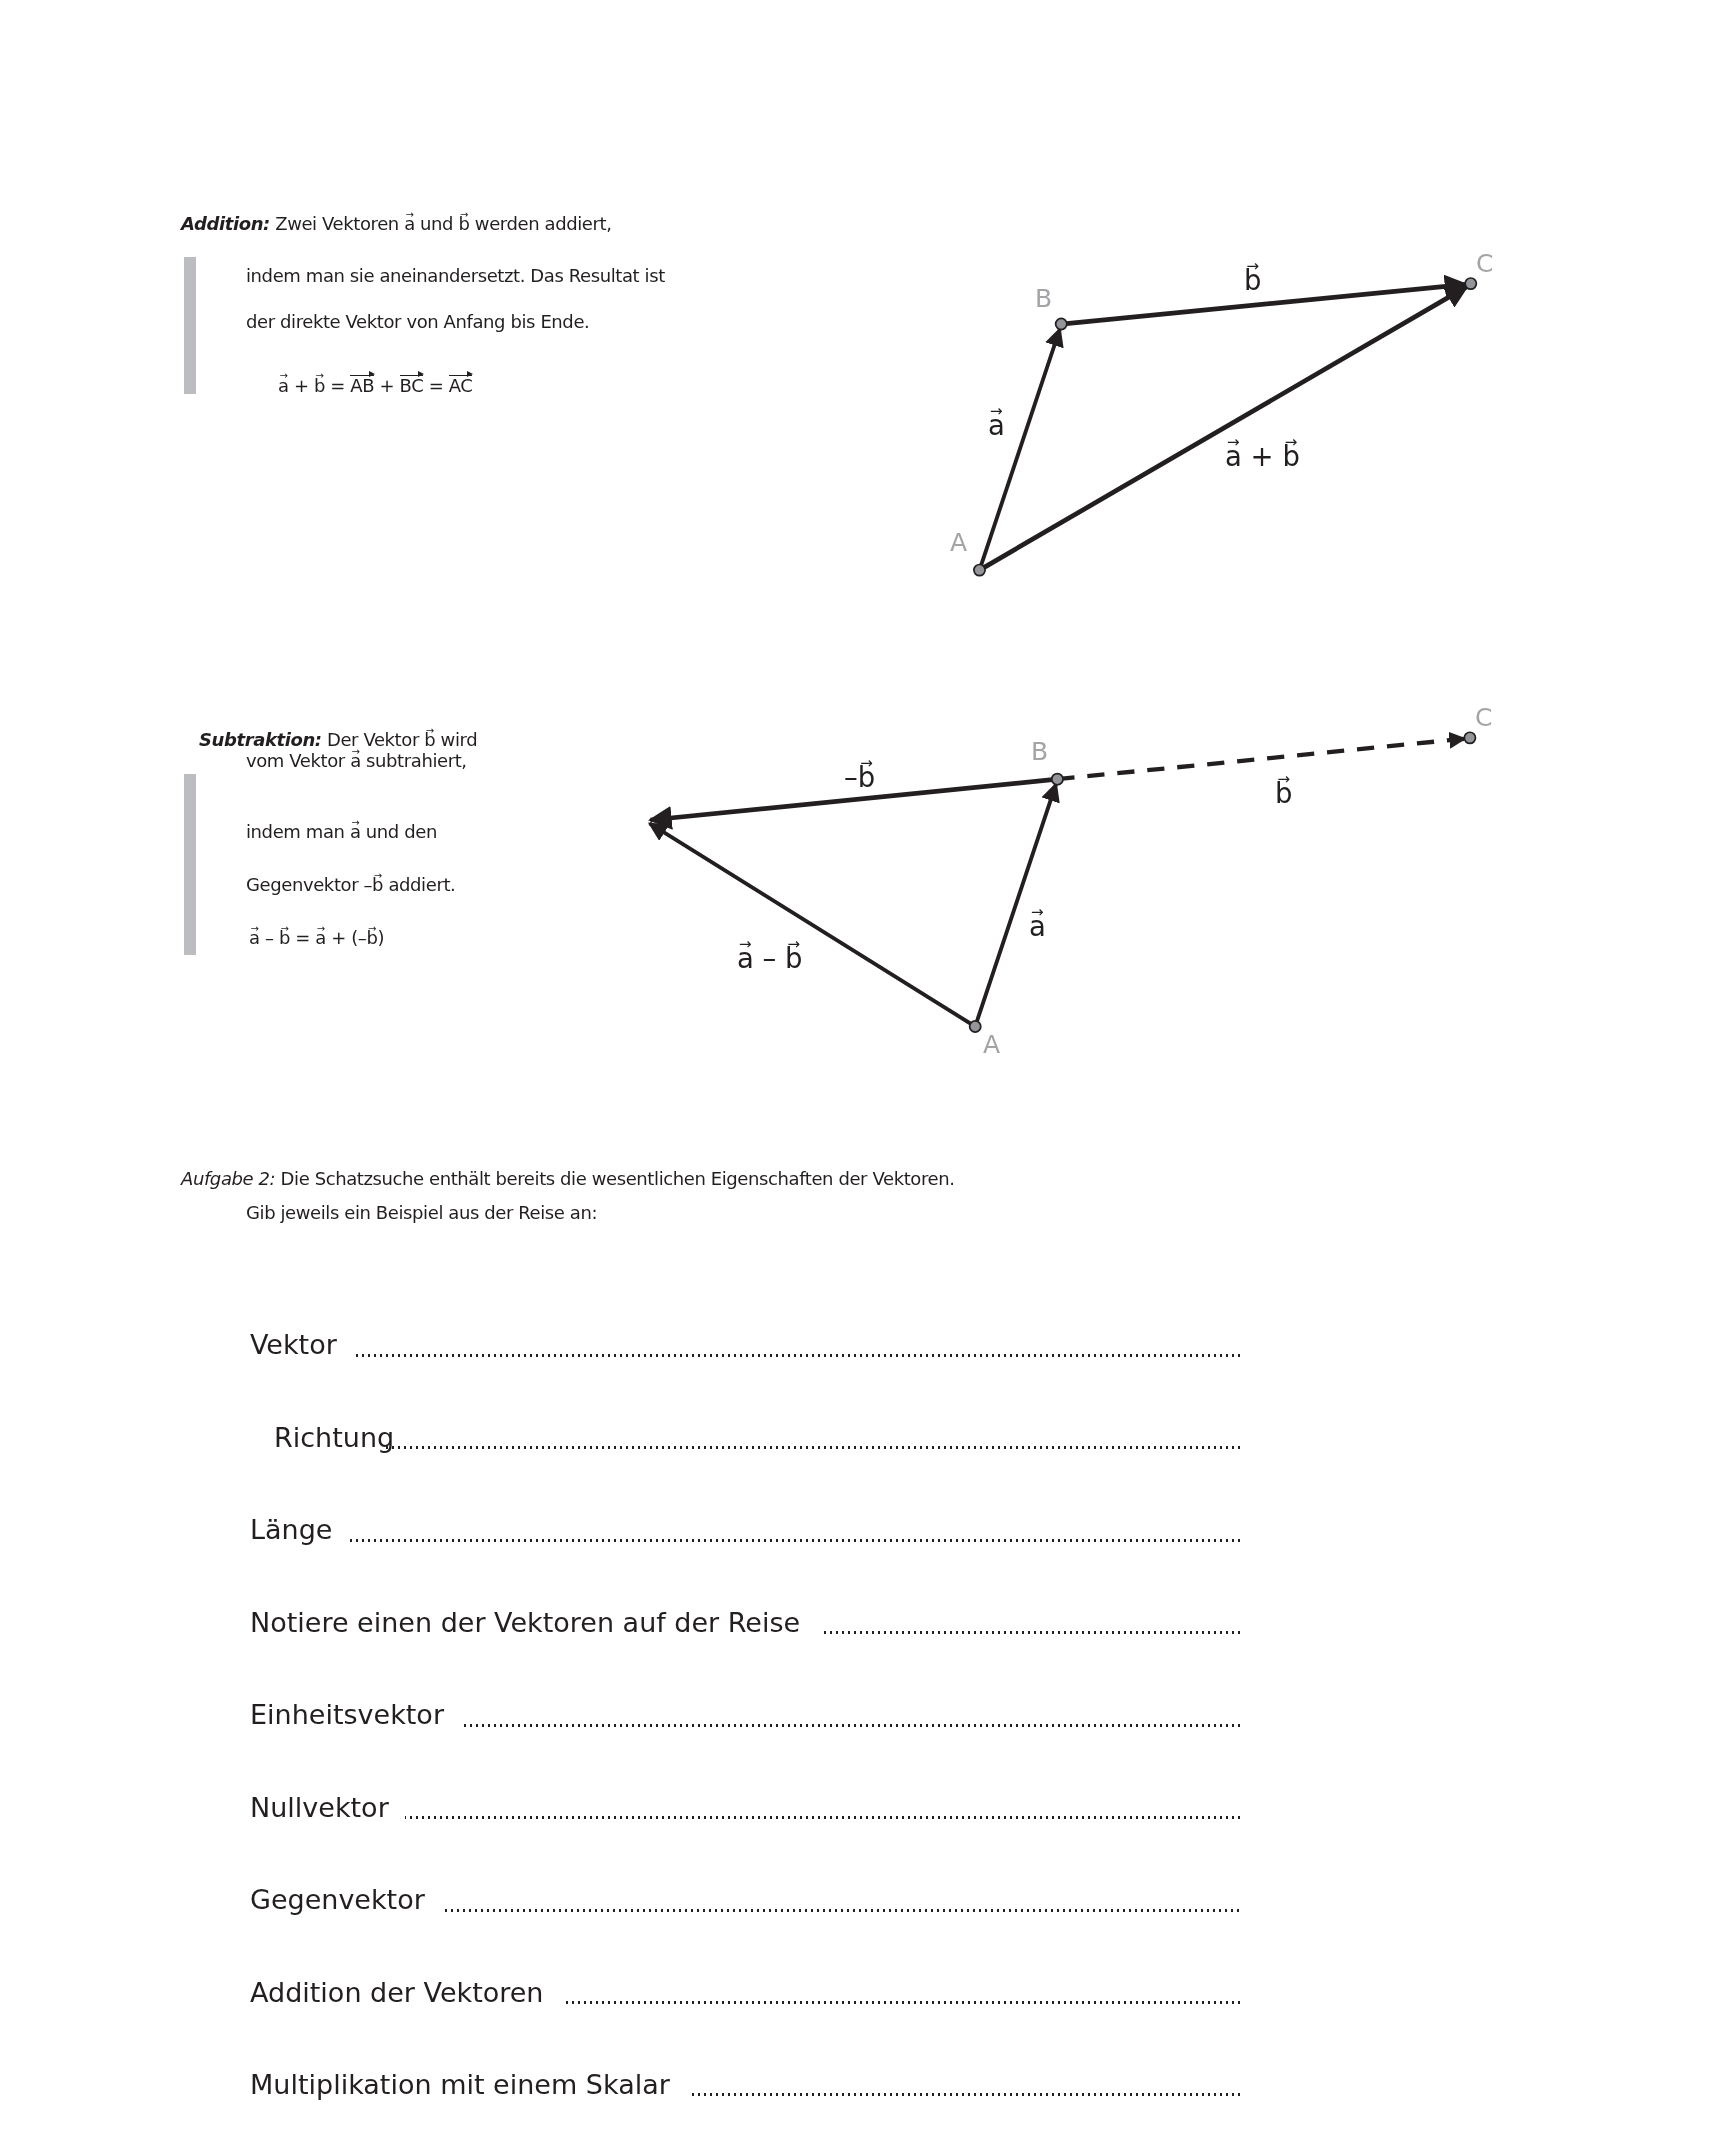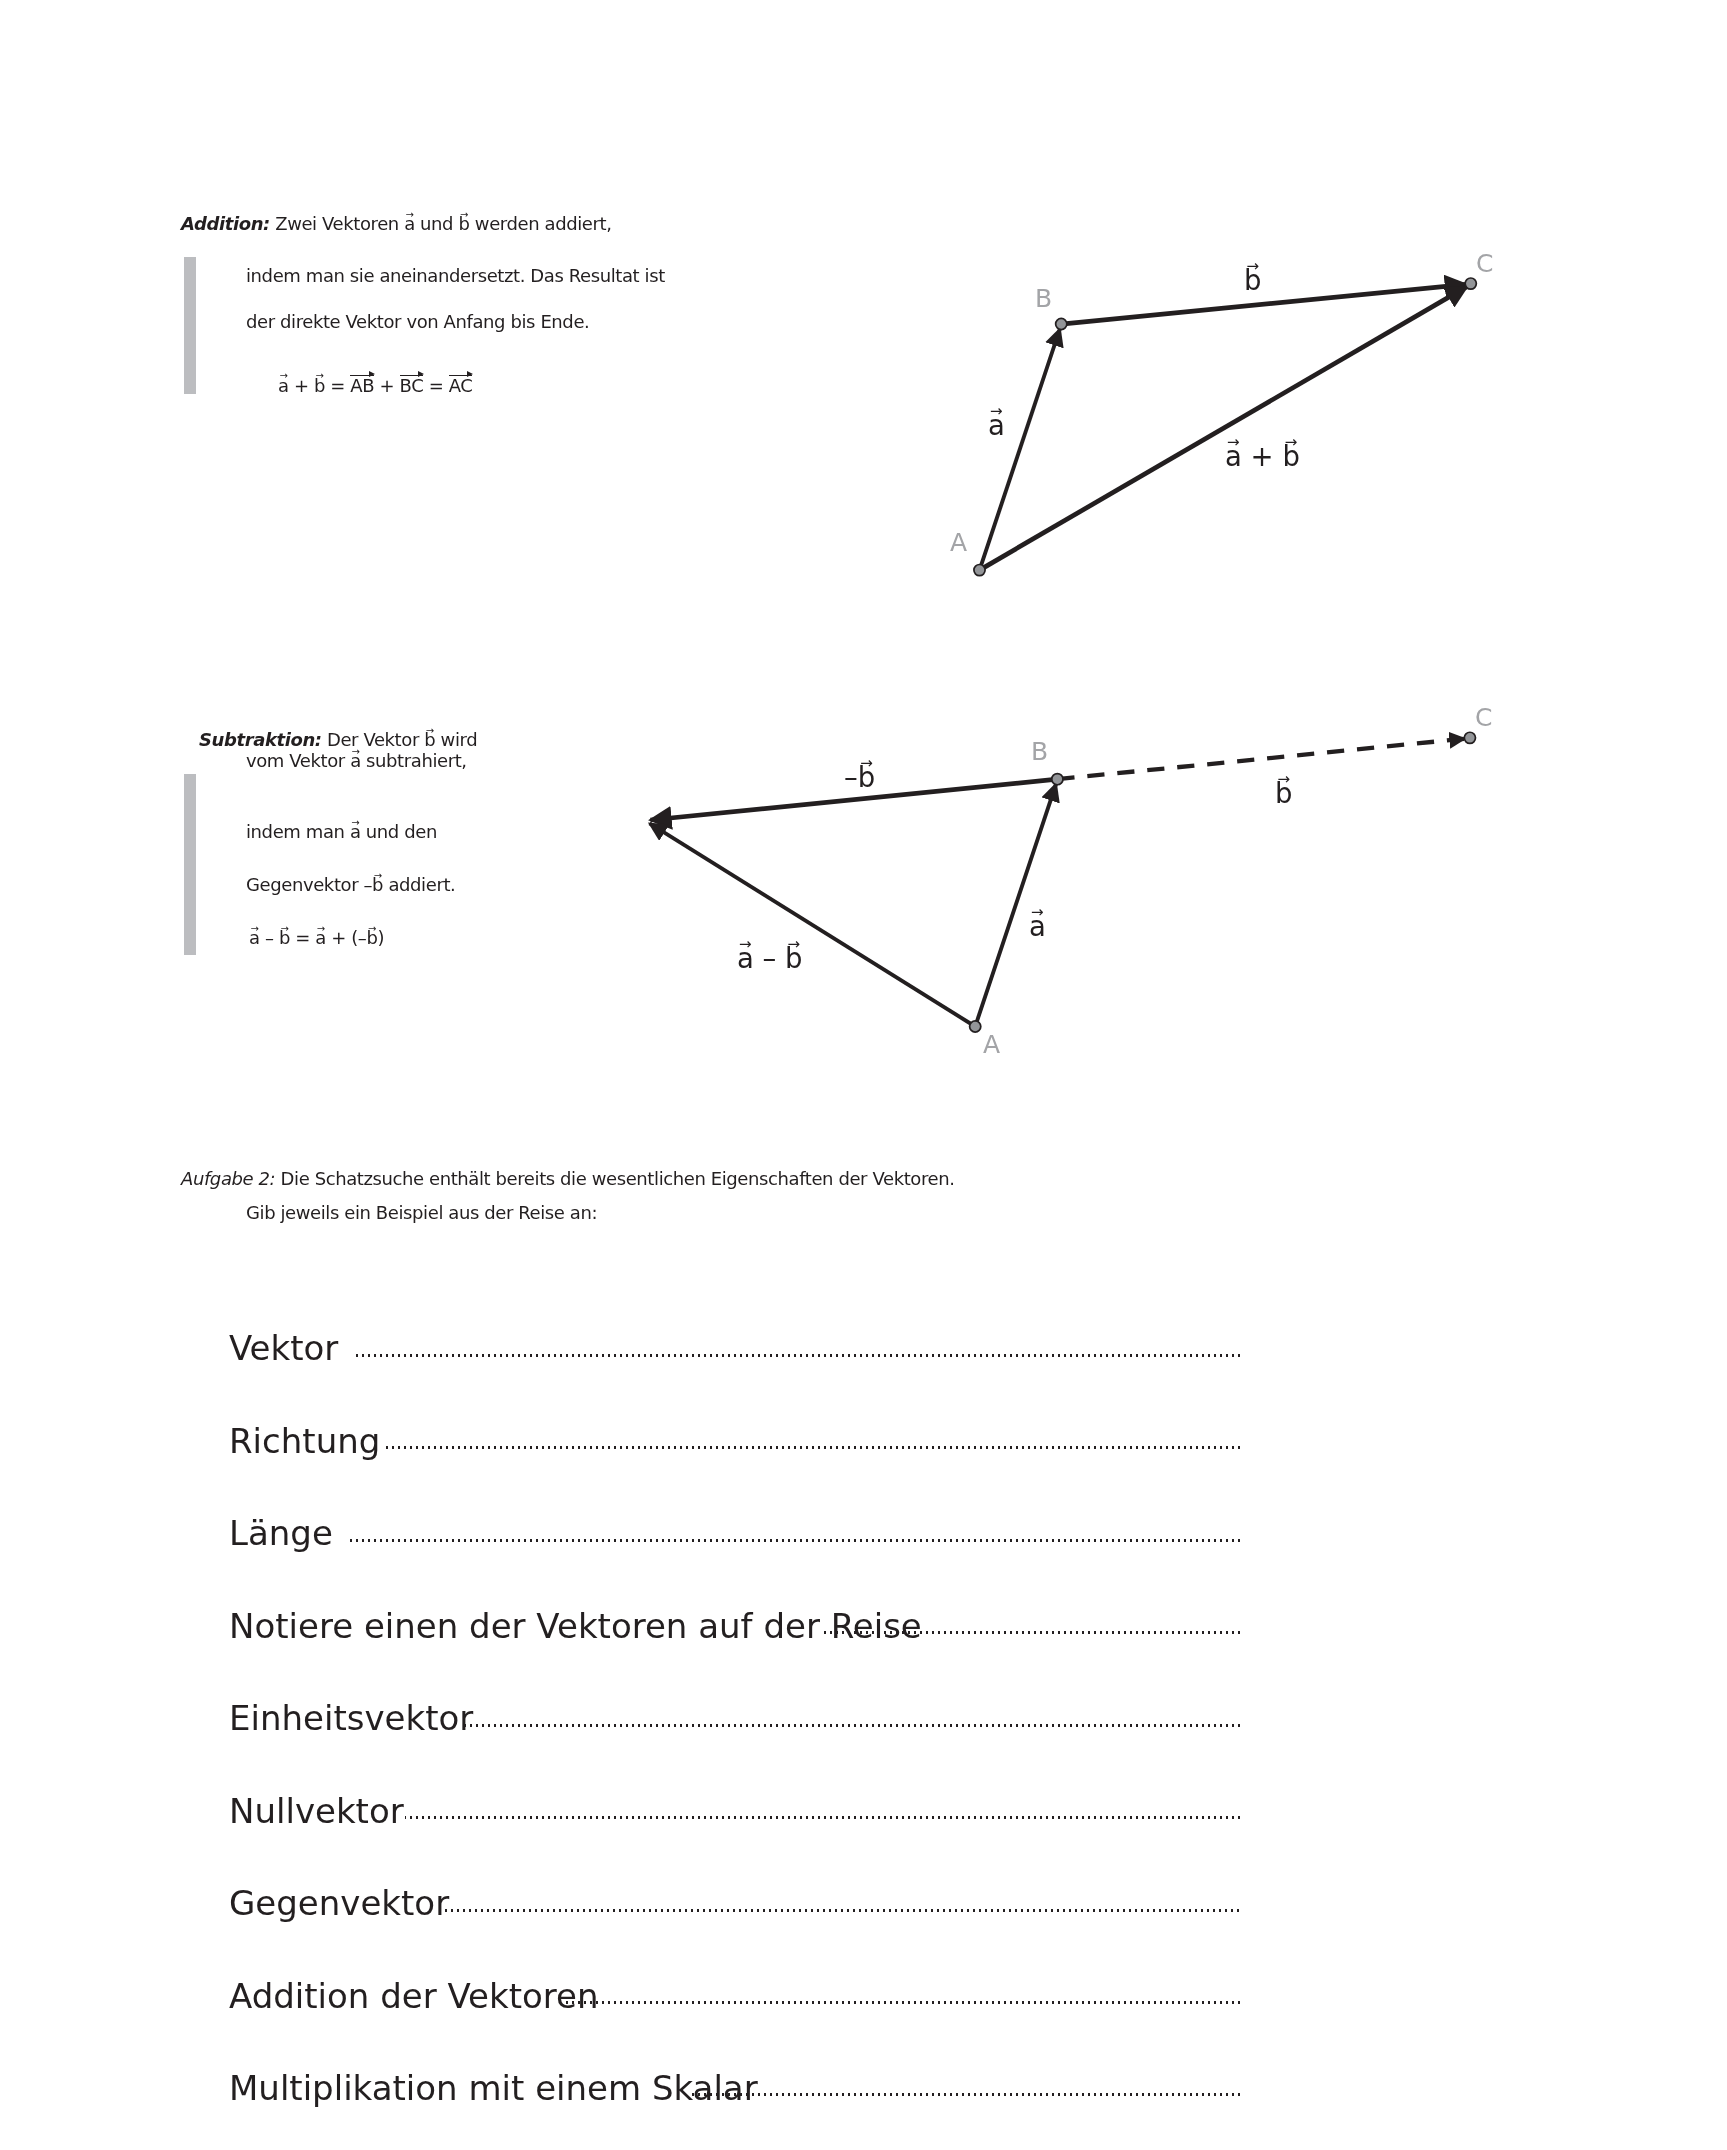--- a/index.html
+++ b/index.html
@@ -11,21 +11,21 @@
   .bar { position: absolute; width: 12px; background: #bcbdc0; }
   .v { position: relative; display: inline-block; }
   .v::before { content: "\2192"; position: absolute; left: 0; right: 0; text-align: center;
                top: -0.55em; font-size: 0.55em; }
   .ov { display: inline-block; border-top: 1.7px solid #231f20; padding-top: 0.9px; position: relative; }
   .ov::after { content: ""; position: absolute; right: -0.9px; top: -4.7px;
                border-left: 6px solid #231f20; border-top: 3.9px solid transparent; border-bottom: 3.9px solid transparent; }
   .lbl-pt { position: absolute; font-size: 25px; color: #a3a4a7; line-height: 1; }
   .lbl-v { position: absolute; font-size: 27.5px; line-height: 1; white-space: nowrap; }
   svg.diag { position: absolute; left: 0; top: 0; overflow: visible; }
-  .row-label { position: absolute; left: 229px; font-size: 34px; line-height: 1; white-space: nowrap; }
+  .row-label { position: absolute; left: 250px; font-size: 27px; line-height: 1; white-space: nowrap; }
   .dots { position: absolute; height: 3.4px; right: 486px;
           background-image: radial-gradient(circle, #231f20 1.3px, transparent 1.5px);
           background-size: 6px 3.4px; background-repeat: repeat-x; background-position: right center; }
 </style>
 </head>
 <body>
 
 <div class="t" style="left:181px; top:215px;">
   <span class="lead">Addition:</span><span> Zwei Vektoren </span><span class="v">a</span><span> und </span><span class="v">b</span><span> werden addiert,</span>
 </div>
@@ -99,21 +99,21 @@
 <div class="lbl-v" style="left:737px; top:945px;"><span class="v">a</span><span> – </span><span class="v">b</span></div>
 
 <div class="t" style="left:181px; top:1170px;">
   <span class="it">Aufgabe 2:</span><span> Die Schatzsuche enthält bereits die wesentlichen Eigenschaften der Vektoren.</span>
 </div>
 <div class="t" style="left:246px; top:1204px;">Gib jeweils ein Beispiel aus der Reise an:</div>
 
 <div id="task-rows">
     <div class="row-label" style="top: 1331px;">Vektor</div>
     <div class="dots" style="top: 1354px; left: 352px; width: 890px;"></div>
-    <div class="row-label" style="top: 1424px;">Richtung</div>
+    <div class="row-label" style="top: 1424px; margin-left: 24px;">Richtung</div>
     <div class="dots" style="top: 1446px; left: 386px; width: 856px;"></div>
     <div class="row-label" style="top: 1516px; text-align: center;">Länge</div>
     <div class="dots" style="top: 1539px; left: 347px; width: 895px;"></div>
     <div class="row-label" style="top: 1609px;">Notiere einen der Vektoren auf der Reise</div>
     <div class="dots" style="top: 1631px; left: 824px; width: 418px;"></div>
     <div class="row-label" style="top: 1701px;">Einheitsvektor</div>
     <div class="dots" style="top: 1724px; left: 461px; width: 781px;"></div>
     <div class="row-label" style="top: 1794px;">Nullvektor</div>
     <div class="dots" style="top: 1816px; left: 405px; width: 837px;"></div>
     <div class="row-label" style="top: 1886px;">Gegenvektor</div>

